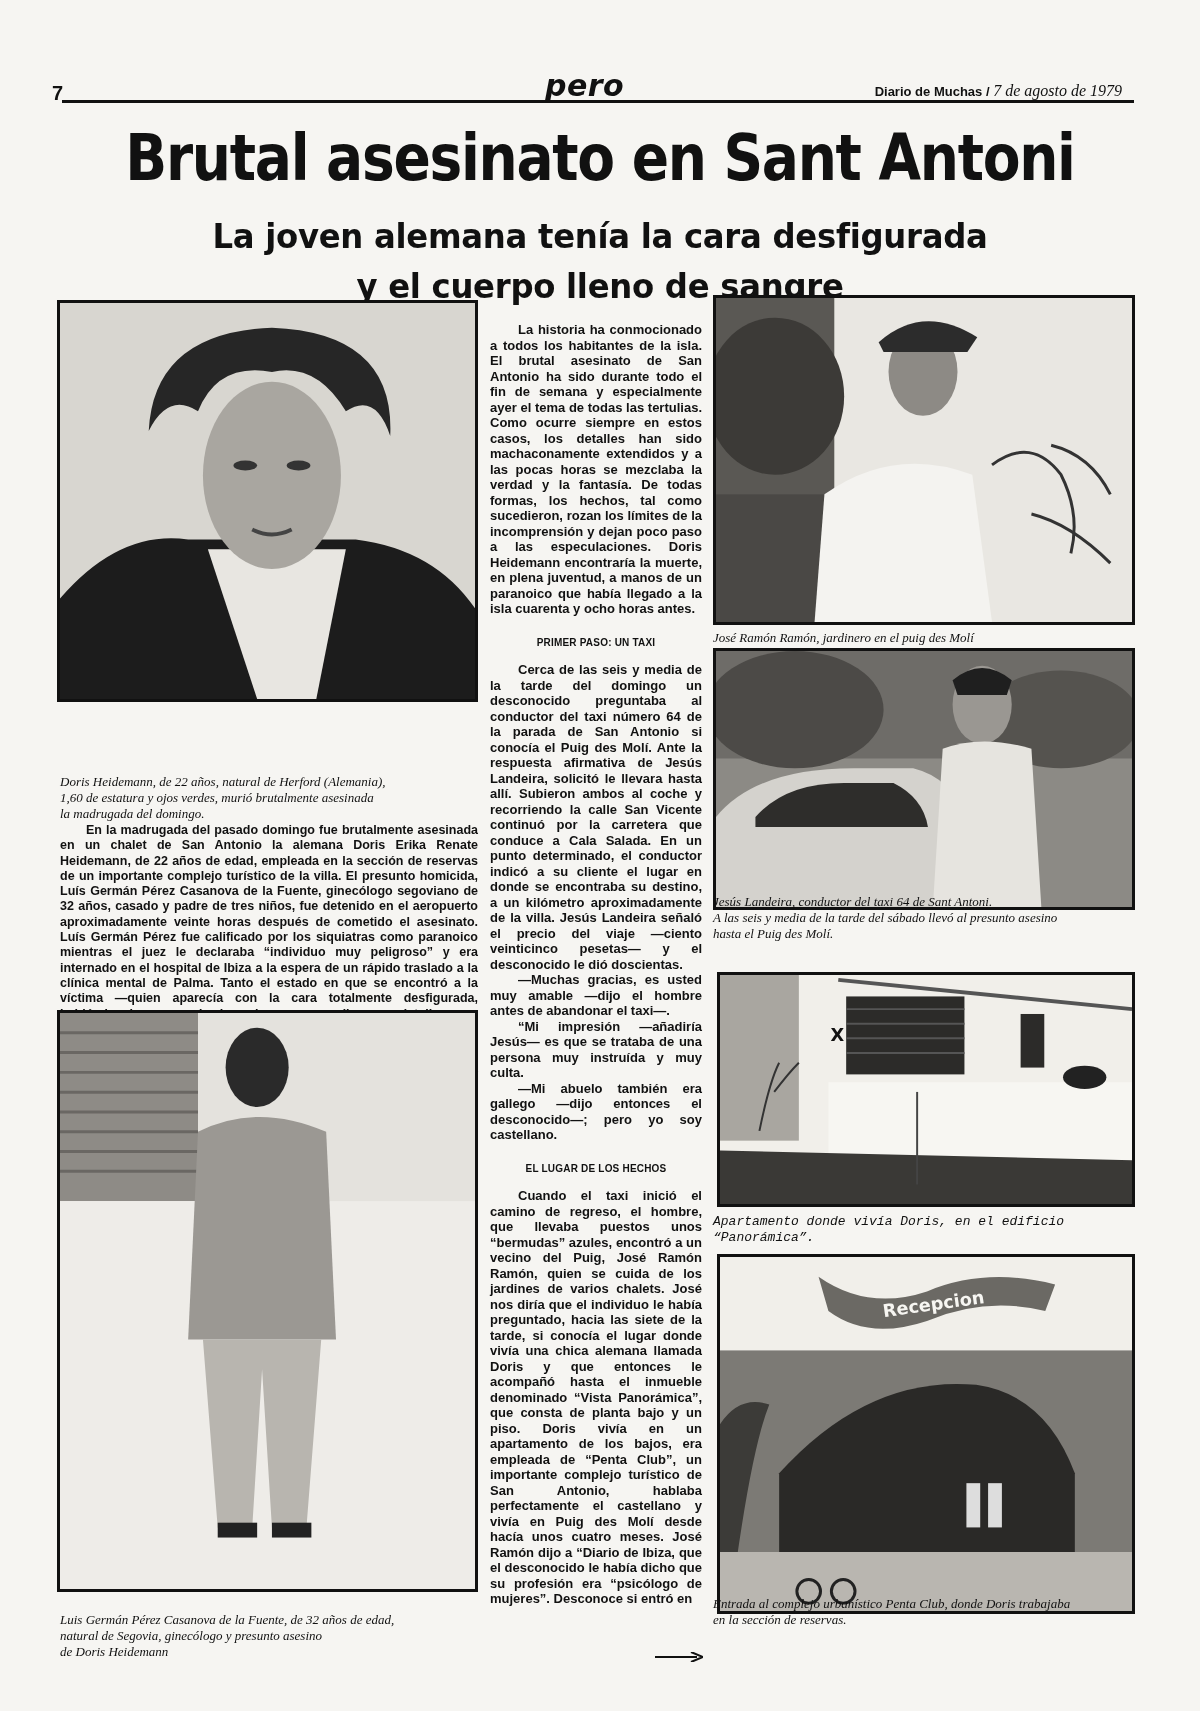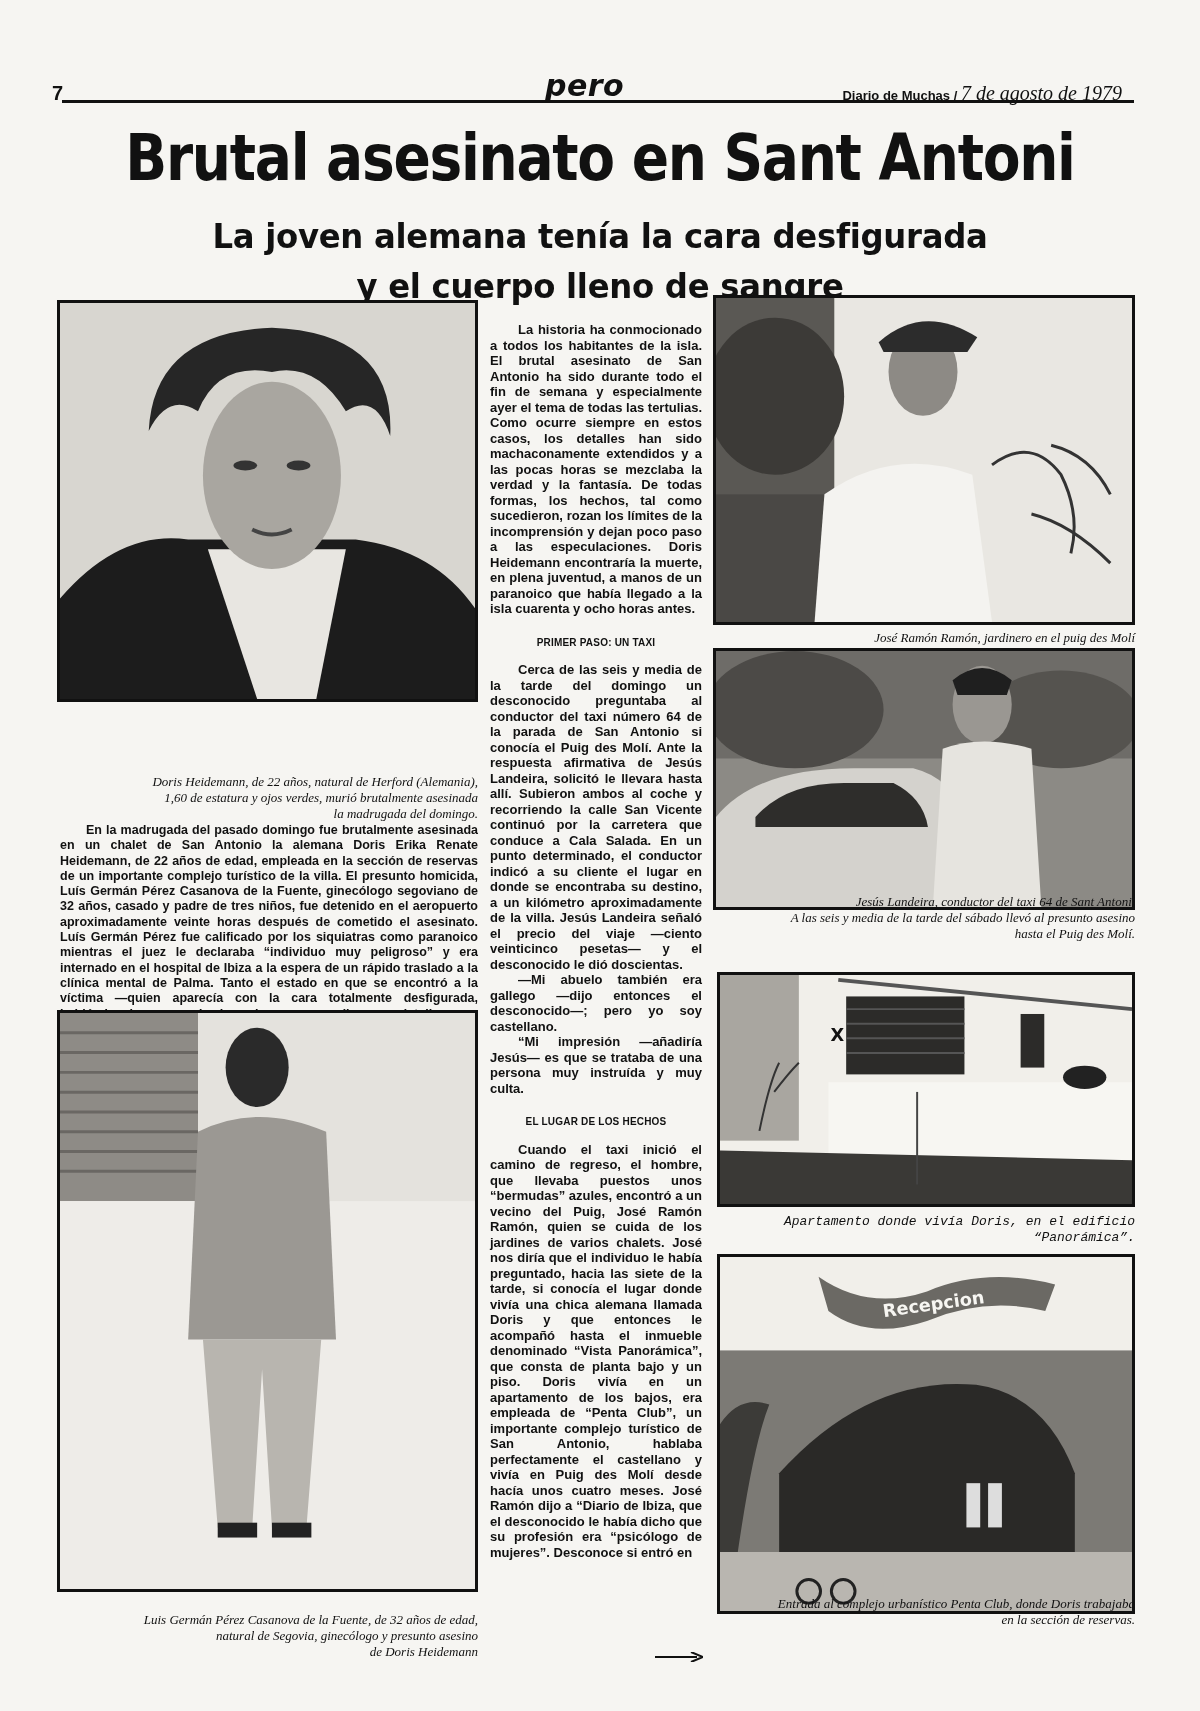--- a/index.html
+++ b/index.html
@@ -4,34 +4,34 @@
 <style>
   * { box-sizing: border-box; margin: 0; padding: 0; }
   html, body { width: 1200px; height: 1711px; background: #f6f5f2; }
   body { position: relative; overflow: hidden; font-family: "Liberation Sans", sans-serif; color: #111; }
   .abs { position: absolute; }
 
   
   .page-num { left: 52px; top: 82px; font: bold 20px "Liberation Sans", sans-serif; }
   .section { left: 545px; top: 68px; font: italic bold 30px "DejaVu Sans", sans-serif; letter-spacing: 0.5px; }
   .dateline { right: 78px; top: 82px; font-size: 13px; font-weight: bold; }
-  .dateline i { font-family: "Liberation Serif", serif; font-weight: normal; font-style: italic; font-size: 20px; }
+  .dateline i { font-family: "Liberation Serif", serif; font-weight: normal; font-style: italic; font-size: 16px; }
   .rule { left: 62px; top: 100px; width: 1072px; height: 3px; background: #111; }
 
   
   .headline { left: 0; width: 1200px; top: 122px; text-align: center; font: bold 64px "DejaVu Sans", sans-serif; letter-spacing: -1.5px; transform: scaleX(0.86); transform-origin: center; line-height: 72px; }
   .subhead { left: 0; width: 1200px; text-align: center; font: bold 34px "DejaVu Sans", sans-serif; line-height: 48px; letter-spacing: -0.3px; transform: scaleX(0.95); }
   .sub1 { top: 212px; }
   .sub2 { top: 262px; }
 
   
   .photo { border: 3px solid #111; overflow: hidden; position: absolute; }
   .photo svg { width: 100%; height: 100%; display: block; }
 
-  .caption { position: absolute; text-align: right; font: italic 13px "Liberation Serif", serif; line-height: 16px; }
+  .caption { position: absolute; text-align: left; font: italic 13px "Liberation Serif", serif; line-height: 16px; }
 
   .body-left { left: 60px; top: 823px; width: 418px; font-size: 12.5px; font-weight: bold; line-height: 15.3px; text-align: justify; }
   .body-left p { text-indent: 26px; }
   .byline { right: 722px; top: 1060px; text-align: right; font: italic 14px "Liberation Serif", serif; line-height: 15px; }
 
   .col-mid { left: 490px; top: 322px; width: 212px; font-size: 13px; line-height: 15.5px; text-align: justify; }
   .col-mid p { text-indent: 28px; font-weight: bold; }
   .col-mid h3 { font-size: 10px; text-align: center; margin: 18px 0 12px; letter-spacing: 0.2px; text-indent: 0; }
   .arrow { left: 655px; top: 1652px; width: 48px; height: 10px; }
 </style>
@@ -102,22 +102,23 @@
 <div class="caption" style="left:60px;top:1612px;width:418px;">
   <div>Luis Germán Pérez Casanova de la Fuente, de 32 años de edad,</div>
   <div>natural de Segovia, ginecólogo y presunto asesino</div>
   <div>de Doris Heidemann</div>
 </div>
 
 <div class="abs col-mid">
   <p>La historia ha conmocionado a todos los habitantes de la isla. El brutal asesinato de San Antonio ha sido durante todo el fin de semana y especialmente ayer el tema de todas las tertulias. Como ocurre siempre en estos casos, los detalles han sido machaconamente extendidos y a las pocas horas se mezclaba la verdad y la fantasía. De todas formas, los hechos, tal como sucedieron, rozan los límites de la incomprensión y dejan poco paso a las especulaciones. Doris Heidemann encontraría la muerte, en plena juventud, a manos de un paranoico que había llegado a la isla cuarenta y ocho horas antes.</p>
   <h3>PRIMER PASO: UN TAXI</h3>
   <p>Cerca de las seis y media de la tarde del domingo un desconocido preguntaba al conductor del taxi número 64 de la parada de San Antonio si conocía el Puig des Molí. Ante la respuesta afirmativa de Jesús Landeira, solicitó le llevara hasta allí. Subieron ambos al coche y recorriendo la calle San Vicente continuó por la carretera que conduce a Cala Salada. En un punto determinado, el conductor indicó a su cliente el lugar en donde se encontraba su destino, a un kilómetro aproximadamente de la villa. Jesús Landeira señaló el precio del viaje —ciento veinticinco pesetas— y el desconocido le dió doscientas.</p>
+  <p>—Muchas gracias, es usted muy amable —dijo el hombre antes de abandonar el taxi—.</p>
+  <p>“Mi impresión —añadiría Jesús— es que se trataba de una persona muy instruída y muy culta.</p>
   <p>—Mi abuelo también era gallego —dijo entonces el desconocido—; pero yo soy castellano.</p>
-  <p>“Mi impresión —añadiría Jesús— es que se trataba de una persona muy instruída y muy culta.</p>
   <h3>EL LUGAR DE LOS HECHOS</h3>
   <p>Cuando el taxi inició el camino de regreso, el hombre, que llevaba puestos unos “bermudas” azules, encontró a un vecino del Puig, José Ramón Ramón, quien se cuida de los jardines de varios chalets. José nos diría que el individuo le había preguntado, hacia las siete de la tarde, si conocía el lugar donde vivía una chica alemana llamada Doris y que entonces le acompañó hasta el inmueble denominado “Vista Panorámica”, que consta de planta bajo y un piso. Doris vivía en un apartamento de los bajos, era empleada de “Penta Club”, un importante complejo turístico de San Antonio, hablaba perfectamente el castellano y vivía en Puig des Molí desde hacía unos cuatro meses. José Ramón dijo a “Diario de Ibiza, que el desconocido le había dicho que su profesión era “psicólogo de mujeres”. Desconoce si entró en</p>
 </div>
 <svg class="abs arrow" viewBox="0 0 48 10">
   <line x1="0" y1="5" x2="42" y2="5" stroke="#111" stroke-width="2"></line>
   <path d="M36 0 L48 5 L36 10" fill="none" stroke="#111" stroke-width="2"></path>
 </svg>
 
 <div class="photo" style="left:713px;top:295px;width:422px;height:330px;">
   <svg viewBox="0 0 422 330" preserveAspectRatio="none">

